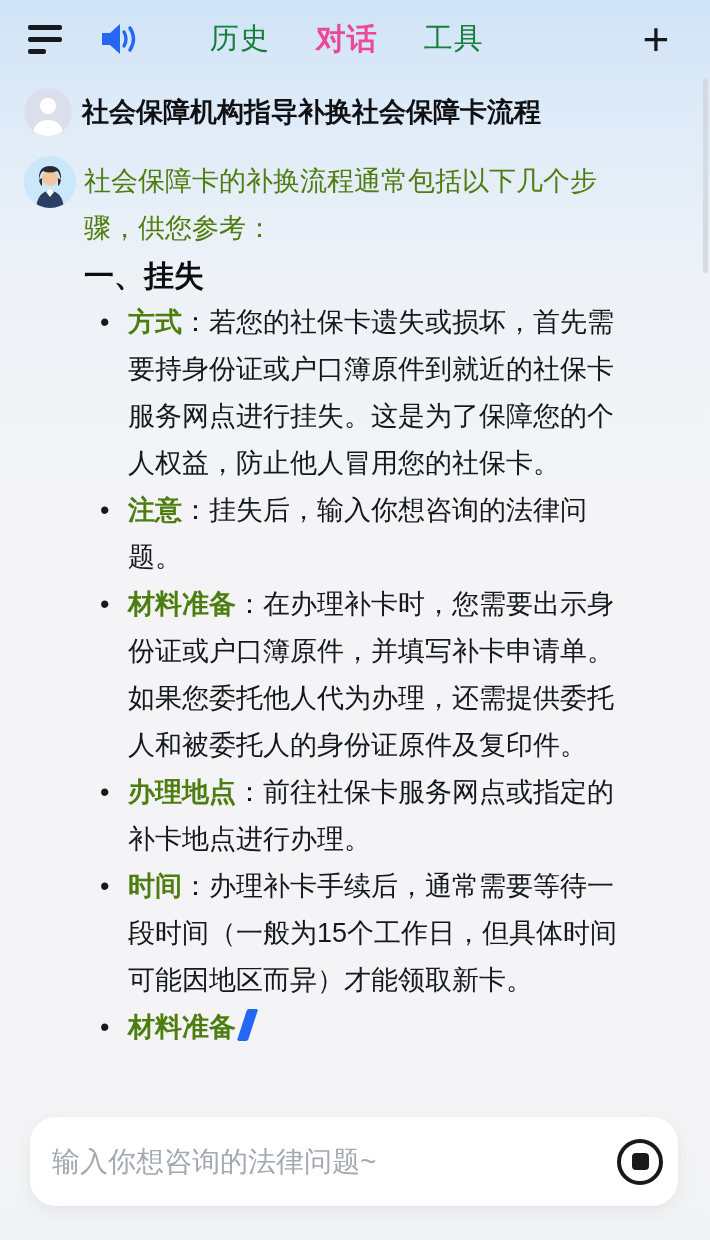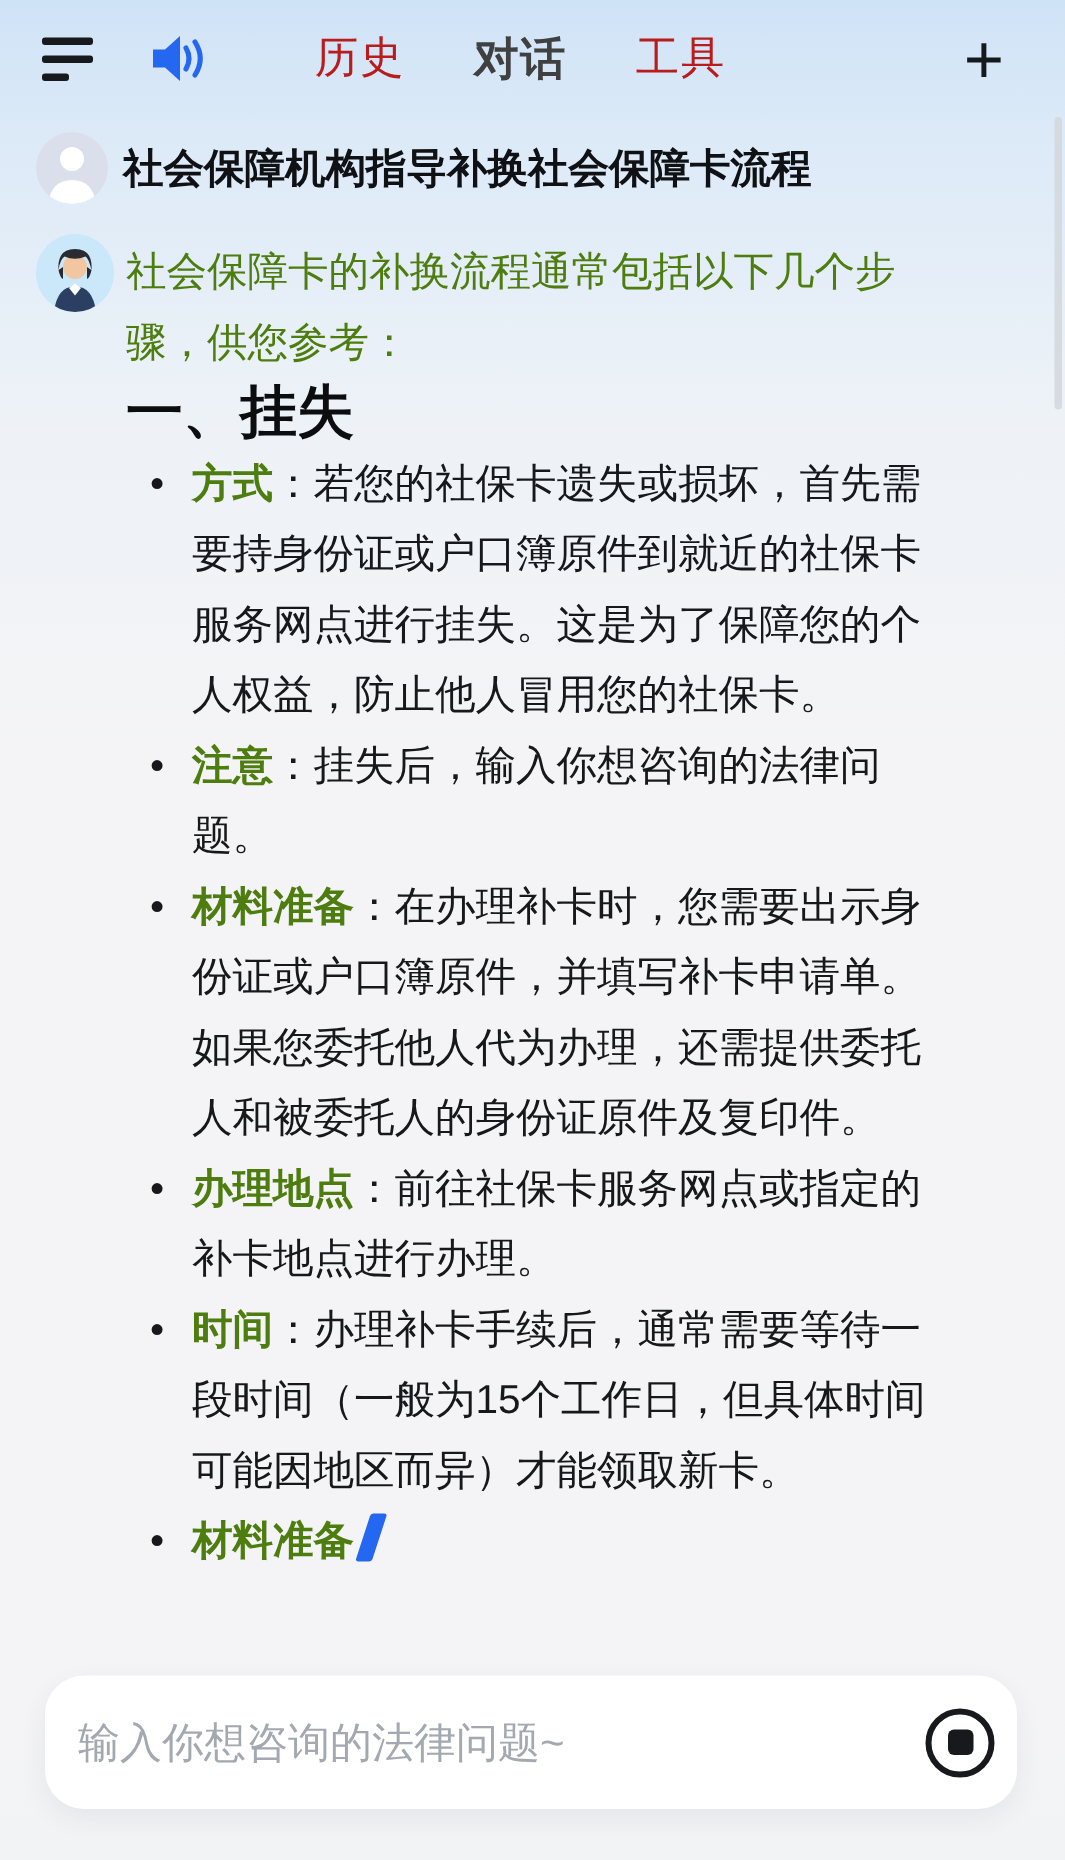--- a/index.html
+++ b/index.html
@@ -15,41 +15,41 @@
     display:flex;align-items:center;
   }
   .menu-btn{margin-left:28px;width:34px;cursor:pointer;}
   .menu-btn .bar{height:5px;background:#17191d;border-radius:2px;margin-bottom:7px;}
   .menu-btn .bar:last-child{margin-bottom:0;width:18px;}
   .speaker-btn{margin-left:38px;width:38px;height:34px;cursor:pointer;}
   .tabs{
     position:absolute;left:50%;top:0;height:78px;transform:translateX(-53%);
     display:flex;align-items:center;gap:46px;
   }
-  .tab{font-size:29px;color:#b91c1c;letter-spacing:1px;cursor:pointer;}
-  .tab.active{color:#404040;font-weight:bold;font-size:30px;text-align:right;}
+  .tab{font-size:29px;color:#15803d;letter-spacing:1px;cursor:pointer;}
+  .tab.active{color:#ec4899;font-weight:bold;font-size:30px;text-align:right;}
   .plus-btn{
     position:absolute;right:26px;top:8px;width:56px;height:62px;
     font-size:46px;font-weight:200;color:#15181d;
     display:flex;align-items:center;justify-content:center;cursor:pointer;line-height:1;
   }
   
   .chat{position:absolute;top:78px;left:0;width:642px;}
   .msg-row{display:flex;align-items:flex-start;padding:0 24px;}
   .user-row{margin-top:10px;align-items:center;}
   .avatar{border-radius:50%;overflow:hidden;flex:0 0 auto;}
   .user-avatar{width:48px;height:48px;background:#dbdfec;}
   .assistant-row{margin-top:20px;}
   .assistant-avatar{width:52px;height:52px;background:#cbe7fa;}
   .user-text{
     margin-left:10px;font-size:27px;font-weight:bold;color:#101114;line-height:36px;
   }
   .assistant-body{margin-left:8px;width:598px;padding-top:2px;}
   .msg-intro{font-size:27px;line-height:47px;color:#4d7c0f;}
-  .msg-heading{font-size:38px;line-height:47px;font-weight:bold;color:#0c0d0f;}
+  .msg-heading{font-size:30px;line-height:47px;font-weight:bold;color:#0c0d0f;}
   .bullet-list{list-style:none;margin:0;padding:0;}
   .bullet-list li{
     position:relative;padding-left:44px;font-size:27px;line-height:47px;color:#17181c;
   }
   .bullet-list li .dot{
     position:absolute;left:16px;top:0;font-size:27px;color:#17181c;
   }
   .bullet-list li b{color:#4d7c0f;}
   .typing-cursor{
     display:inline-block;width:11px;height:32px;background:#2468f2;border-radius:2px;

